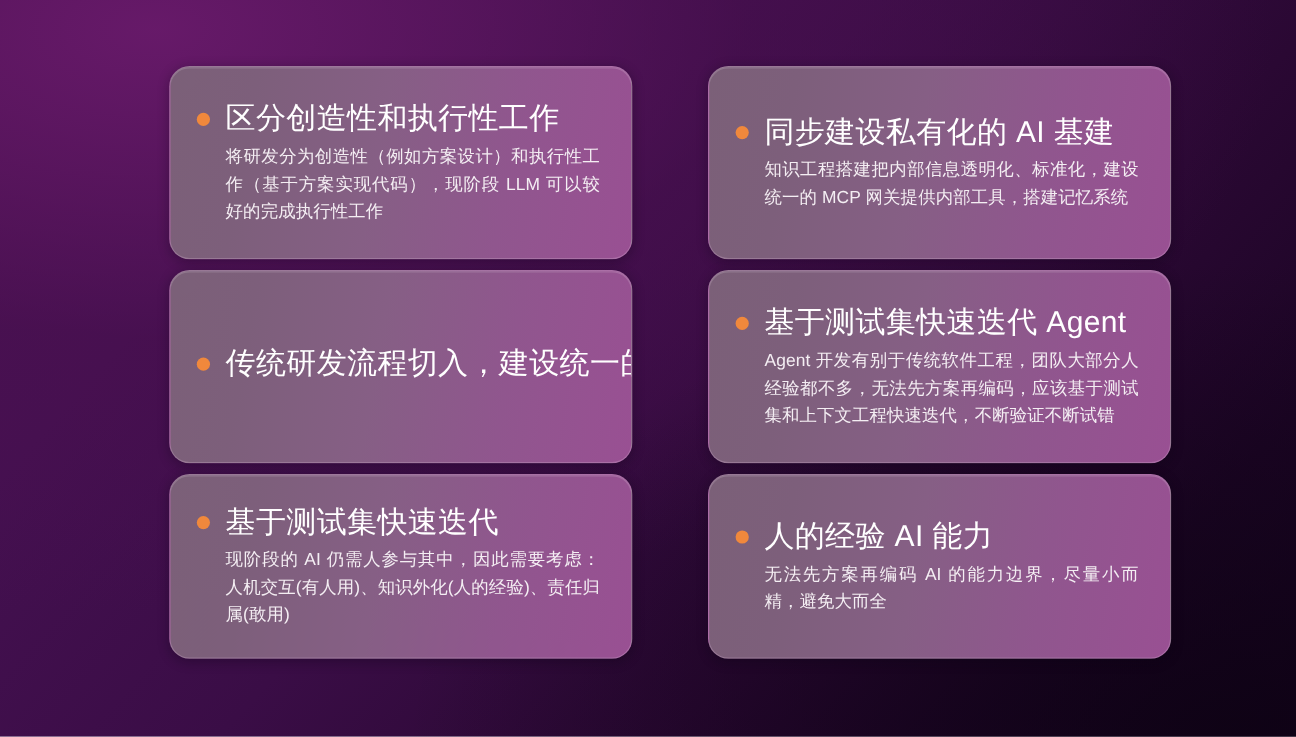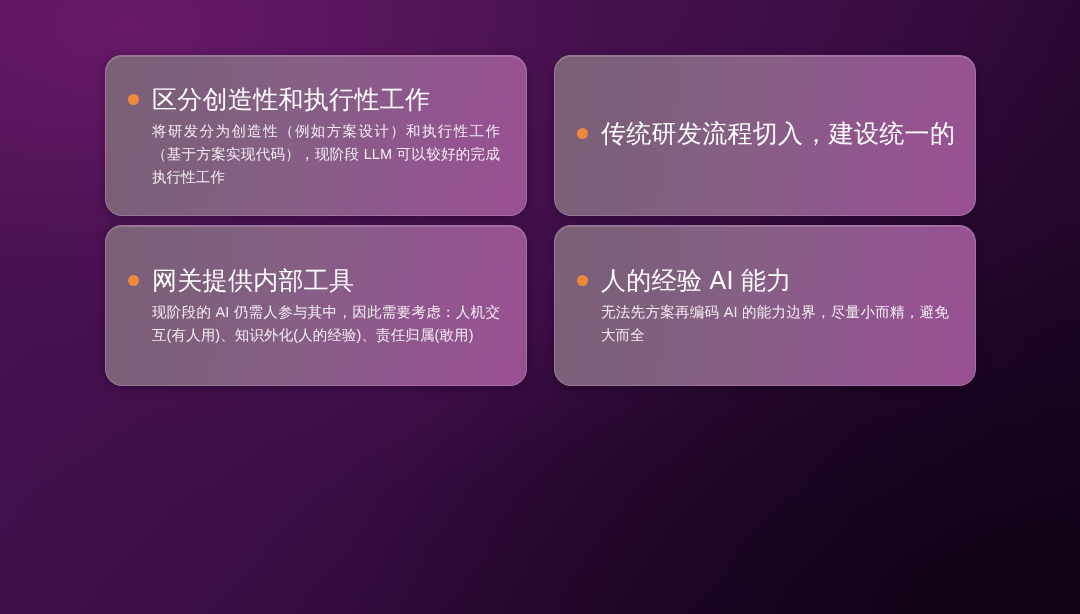--- a/index.html
+++ b/index.html
@@ -52,20 +52,21 @@
     border-radius: 17px;
     padding: 0 26px 0 22px;
     display: flex;
     align-items: center;
     background: linear-gradient(100deg, #7b6078 0%, #7d5f7b 18%, #865f85 45%, #90568e 72%, #995093 100%);
     border: 1px solid rgba(214, 178, 212, 0.30);
     box-shadow:
       inset 0 1px 0 rgba(255, 255, 255, 0.16),
       0 2px 10px rgba(10, 2, 16, 0.30);
     overflow: hidden;
+    margin-left: 36px;
   }
 
   .card-inner {
     position: relative;
     display: flex;
     align-items: flex-start;
     width: 100%;
   }
 
   .bullet {
@@ -113,36 +114,54 @@
     <div class="card">
       <div class="card-inner">
         <span class="bullet"></span>
         <div class="card-text">
           <h2 class="card-title">区分创造性和执行性工作</h2>
           <p class="card-body">将研发分为创造性（例如方案设计）和执行性工作（基于方案实现代码），现阶段 LLM 可以较好的完成执行性工作</p>
         </div>
       </div>
     </div>
 
+    <div class="card">
+      <div class="card-inner">
+        <span class="bullet"></span>
+        <div class="card-text">
+          <h2 class="card-title">同步建设私有化的 AI 基建</h2>
+          <p class="card-body">知识工程搭建把内部信息透明化、标准化，建设统一的 MCP 网关提供内部工具，搭建记忆系统</p>
+        </div>
+      </div>
+    </div>
 
     <div class="card">
       <div class="card-inner">
         <span class="bullet"></span>
         <div class="card-text">
           <h2 class="card-title">传统研发流程切入，建设统一的</h2>
         </div>
       </div>
     </div>
 
+    <div class="card">
+      <div class="card-inner">
+        <span class="bullet"></span>
+        <div class="card-text">
+          <h2 class="card-title">基于测试集快速迭代 Agent</h2>
+          <p class="card-body">Agent 开发有别于传统软件工程，团队大部分人经验都不多，无法先方案再编码，应该基于测试集和上下文工程快速迭代，不断验证不断试错</p>
+        </div>
+      </div>
+    </div>
 
     <div class="card">
       <div class="card-inner">
         <span class="bullet"></span>
         <div class="card-text">
-          <h2 class="card-title">网关提供内部工具</h2>
+          <h2 class="card-title">基于测试集快速迭代</h2>
           <p class="card-body">现阶段的 AI 仍需人参与其中，因此需要考虑：人机交互(有人用)、知识外化(人的经验)、责任归属(敢用)</p>
         </div>
       </div>
     </div>
 
     <div class="card">
       <div class="card-inner">
         <span class="bullet"></span>
         <div class="card-text">
           <h2 class="card-title">人的经验 AI 能力</h2>

